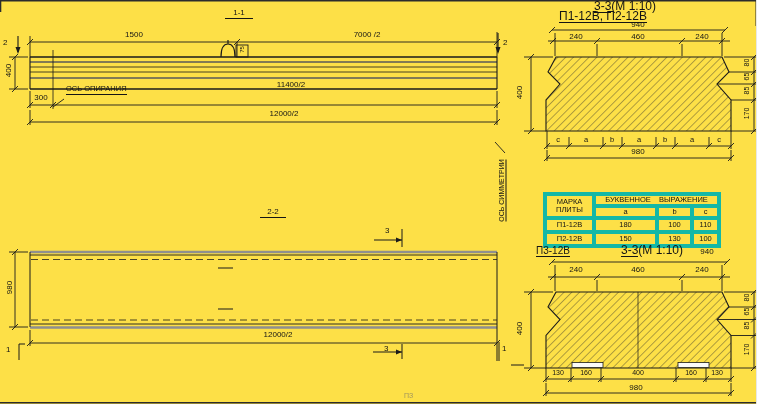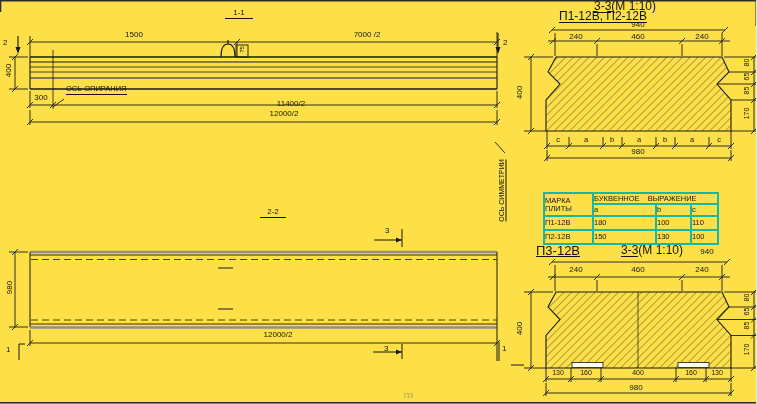--- a/index.html
+++ b/index.html
@@ -7,21 +7,21 @@
           font-family:"Liberation Sans",sans-serif;color:#141414;}
   .lbl{position:absolute;font-size:8px;line-height:9px;white-space:nowrap;color:#141414;}
   .c{text-align:center;}
   .u{border-bottom:1px solid #141414;padding-bottom:1px;}
   .sm{font-size:7px;line-height:8px;}
   .vtext{position:absolute;transform:rotate(-90deg);font-size:8px;line-height:9px;white-space:nowrap;text-align:center;}
   .v7{font-size:7px;}
   .titlerow{position:absolute;display:flex;gap:0;font-size:12px;line-height:10px;}
   svg{position:absolute;left:0;top:0;}
   table.dtab{position:absolute;left:543px;top:192px;border-collapse:collapse;table-layout:fixed;width:174px;}
-  table.dtab td{border:2px solid #14b8a6;font-size:7.5px;line-height:8px;padding:0;vertical-align:middle;color:#141414;}
+  table.dtab td{border:4px solid #14b8a6;font-size:7.5px;line-height:8px;text-align:center;padding:0;vertical-align:middle;color:#141414;}
   .artifact{position:absolute;font-size:7px;color:#6b6b6b;opacity:.65;}
 </style>
 </head>
 <body>
 
 <div class="canvas">
 
   <svg width="757" height="404" viewBox="0 0 757 404">
     <defs>
       <pattern id="hatch" patternUnits="userSpaceOnUse" width="5.5" height="5.5" patternTransform="rotate(45)">
@@ -85,21 +85,21 @@
   </svg>
 
   <div class="lbl c u" style="left:225px;top:8px;width:28px;">1-1</div>
   <div class="lbl c" style="left:108px;top:30px;width:52px;">1500</div>
   <div class="lbl c" style="left:338px;top:30px;width:58px;">7000 /2</div>
   <div class="lbl" style="left:3px;top:38px;">2</div>
   <div class="lbl" style="left:503px;top:38px;">2</div>
   <div class="vtext" style="left:-2px;top:66px;width:20px;">400</div>
   <div class="lbl c" style="left:29px;top:93px;width:24px;">300</div>
   <div class="lbl u" style="left:66px;top:84px;font-size:7.5px;">ОСЬ ОПИРАНИЯ</div>
-  <div class="lbl c" style="left:262px;top:99px;width:58px;">11400/2</div>
+  <div class="lbl c" style="left:262px;top:80px;width:58px;">11400/2</div>
   <div class="lbl c" style="left:254px;top:109px;width:60px;">12000/2</div>
   <div class="vtext" style="left:234px;top:45px;width:16px;font-size:6px;">75</div>
 
   <div class="lbl c u" style="left:238px;top:207px;width:26px;margin-left:22px;">2-2</div>
   <div class="lbl" style="left:385px;top:226px;">3</div>
   <div class="vtext" style="left:-1px;top:283px;width:20px;">980</div>
   <div class="lbl c" style="left:248px;top:330px;width:60px;">12000/2</div>
   <div class="lbl" style="left:6px;top:345px;">1</div>
   <div class="lbl" style="left:502px;top:344px;">1</div>
   <div class="lbl" style="left:384px;top:344px;">3</div>
@@ -156,21 +156,21 @@
     </tr>
     <tr style="height:14px;">
       <td>П2-12В</td>
       <td>150</td>
       <td>130</td>
       <td>100</td>
     </tr>
   </tbody>
     </table>
 
-  <div class="lbl u" style="left:536px;top:246px;font-size:13px;text-align:right;">П3-12В</div>
+  <div class="lbl u" style="left:536px;top:246px;font-size:10px;text-align:right;">П3-12В</div>
   <div class="titlerow" style="left:621px;top:245px;">
     <span class="u">3-3</span>
     <span>(М 1:10)</span>
   </div>
   <div class="lbl c" style="left:690px;top:247px;width:34px;">940</div>
   <div class="lbl c" style="left:554px;top:265px;width:44px;">240</div>
   <div class="lbl c" style="left:616px;top:265px;width:44px;">460</div>
   <div class="lbl c" style="left:680px;top:265px;width:44px;">240</div>
   <div class="vtext" style="left:509px;top:324px;width:20px;">400</div>
   <div class="vtext v7" style="left:738px;top:293px;width:16px;">80</div>

